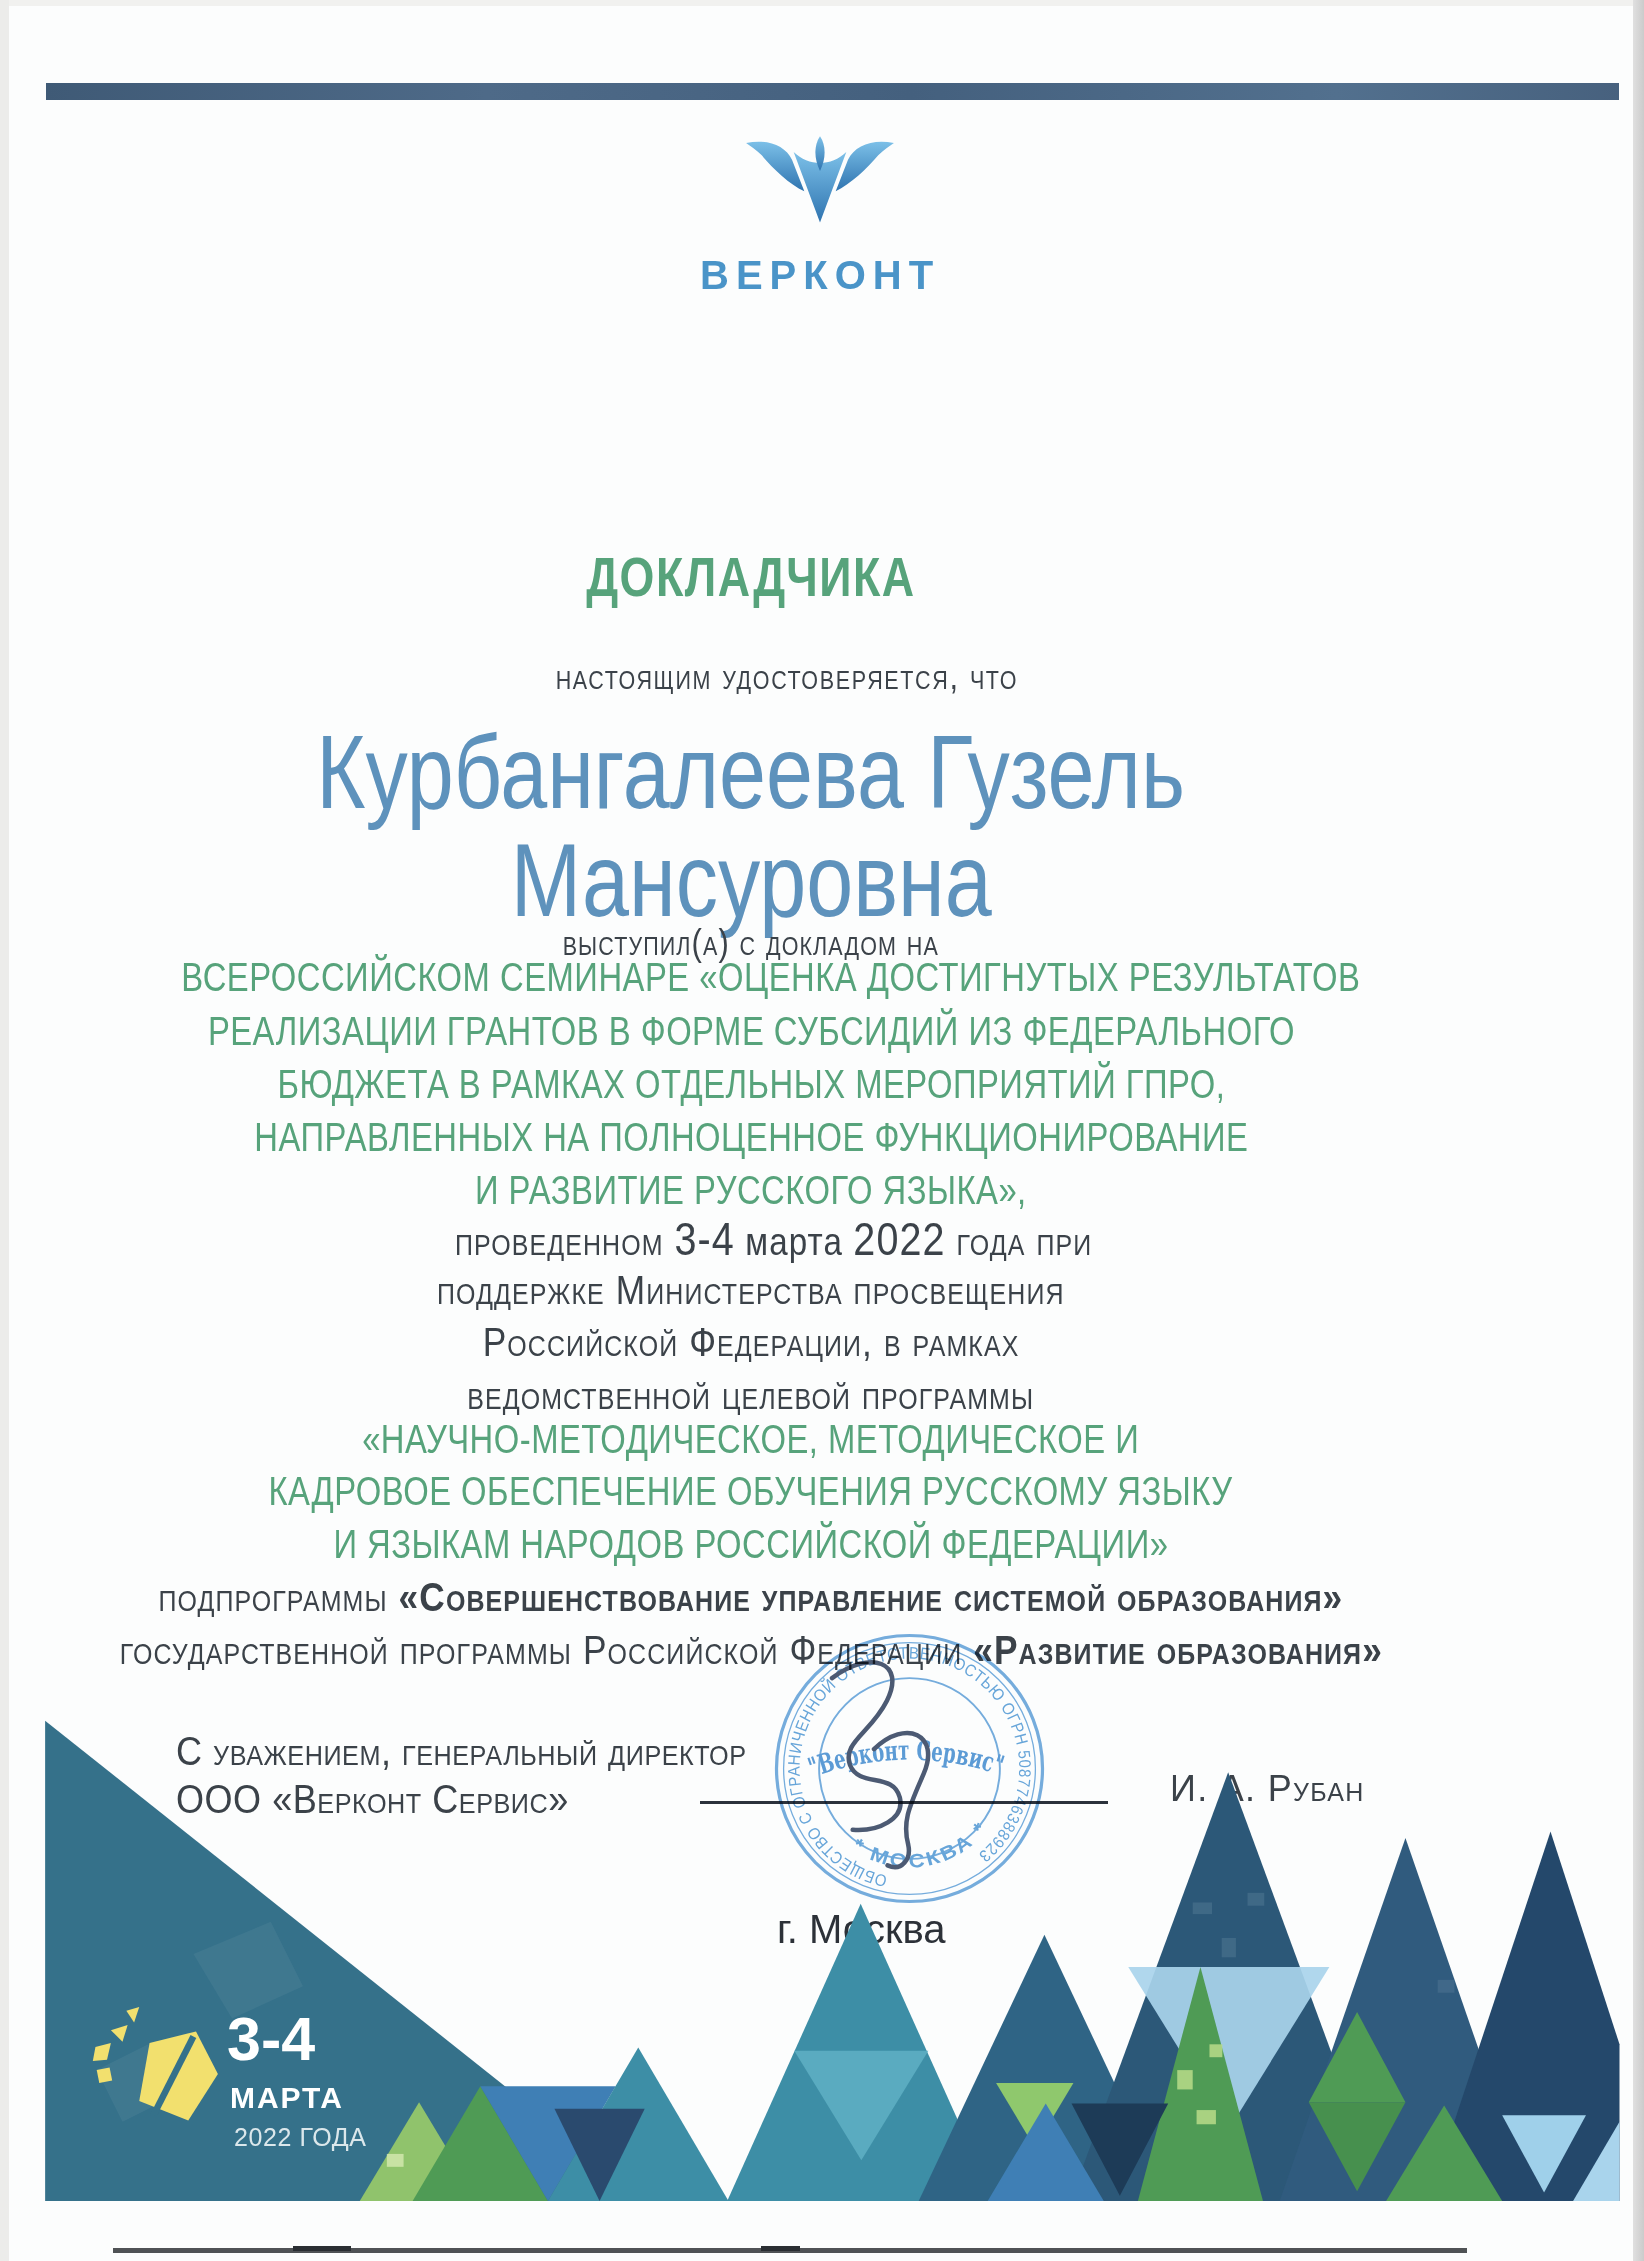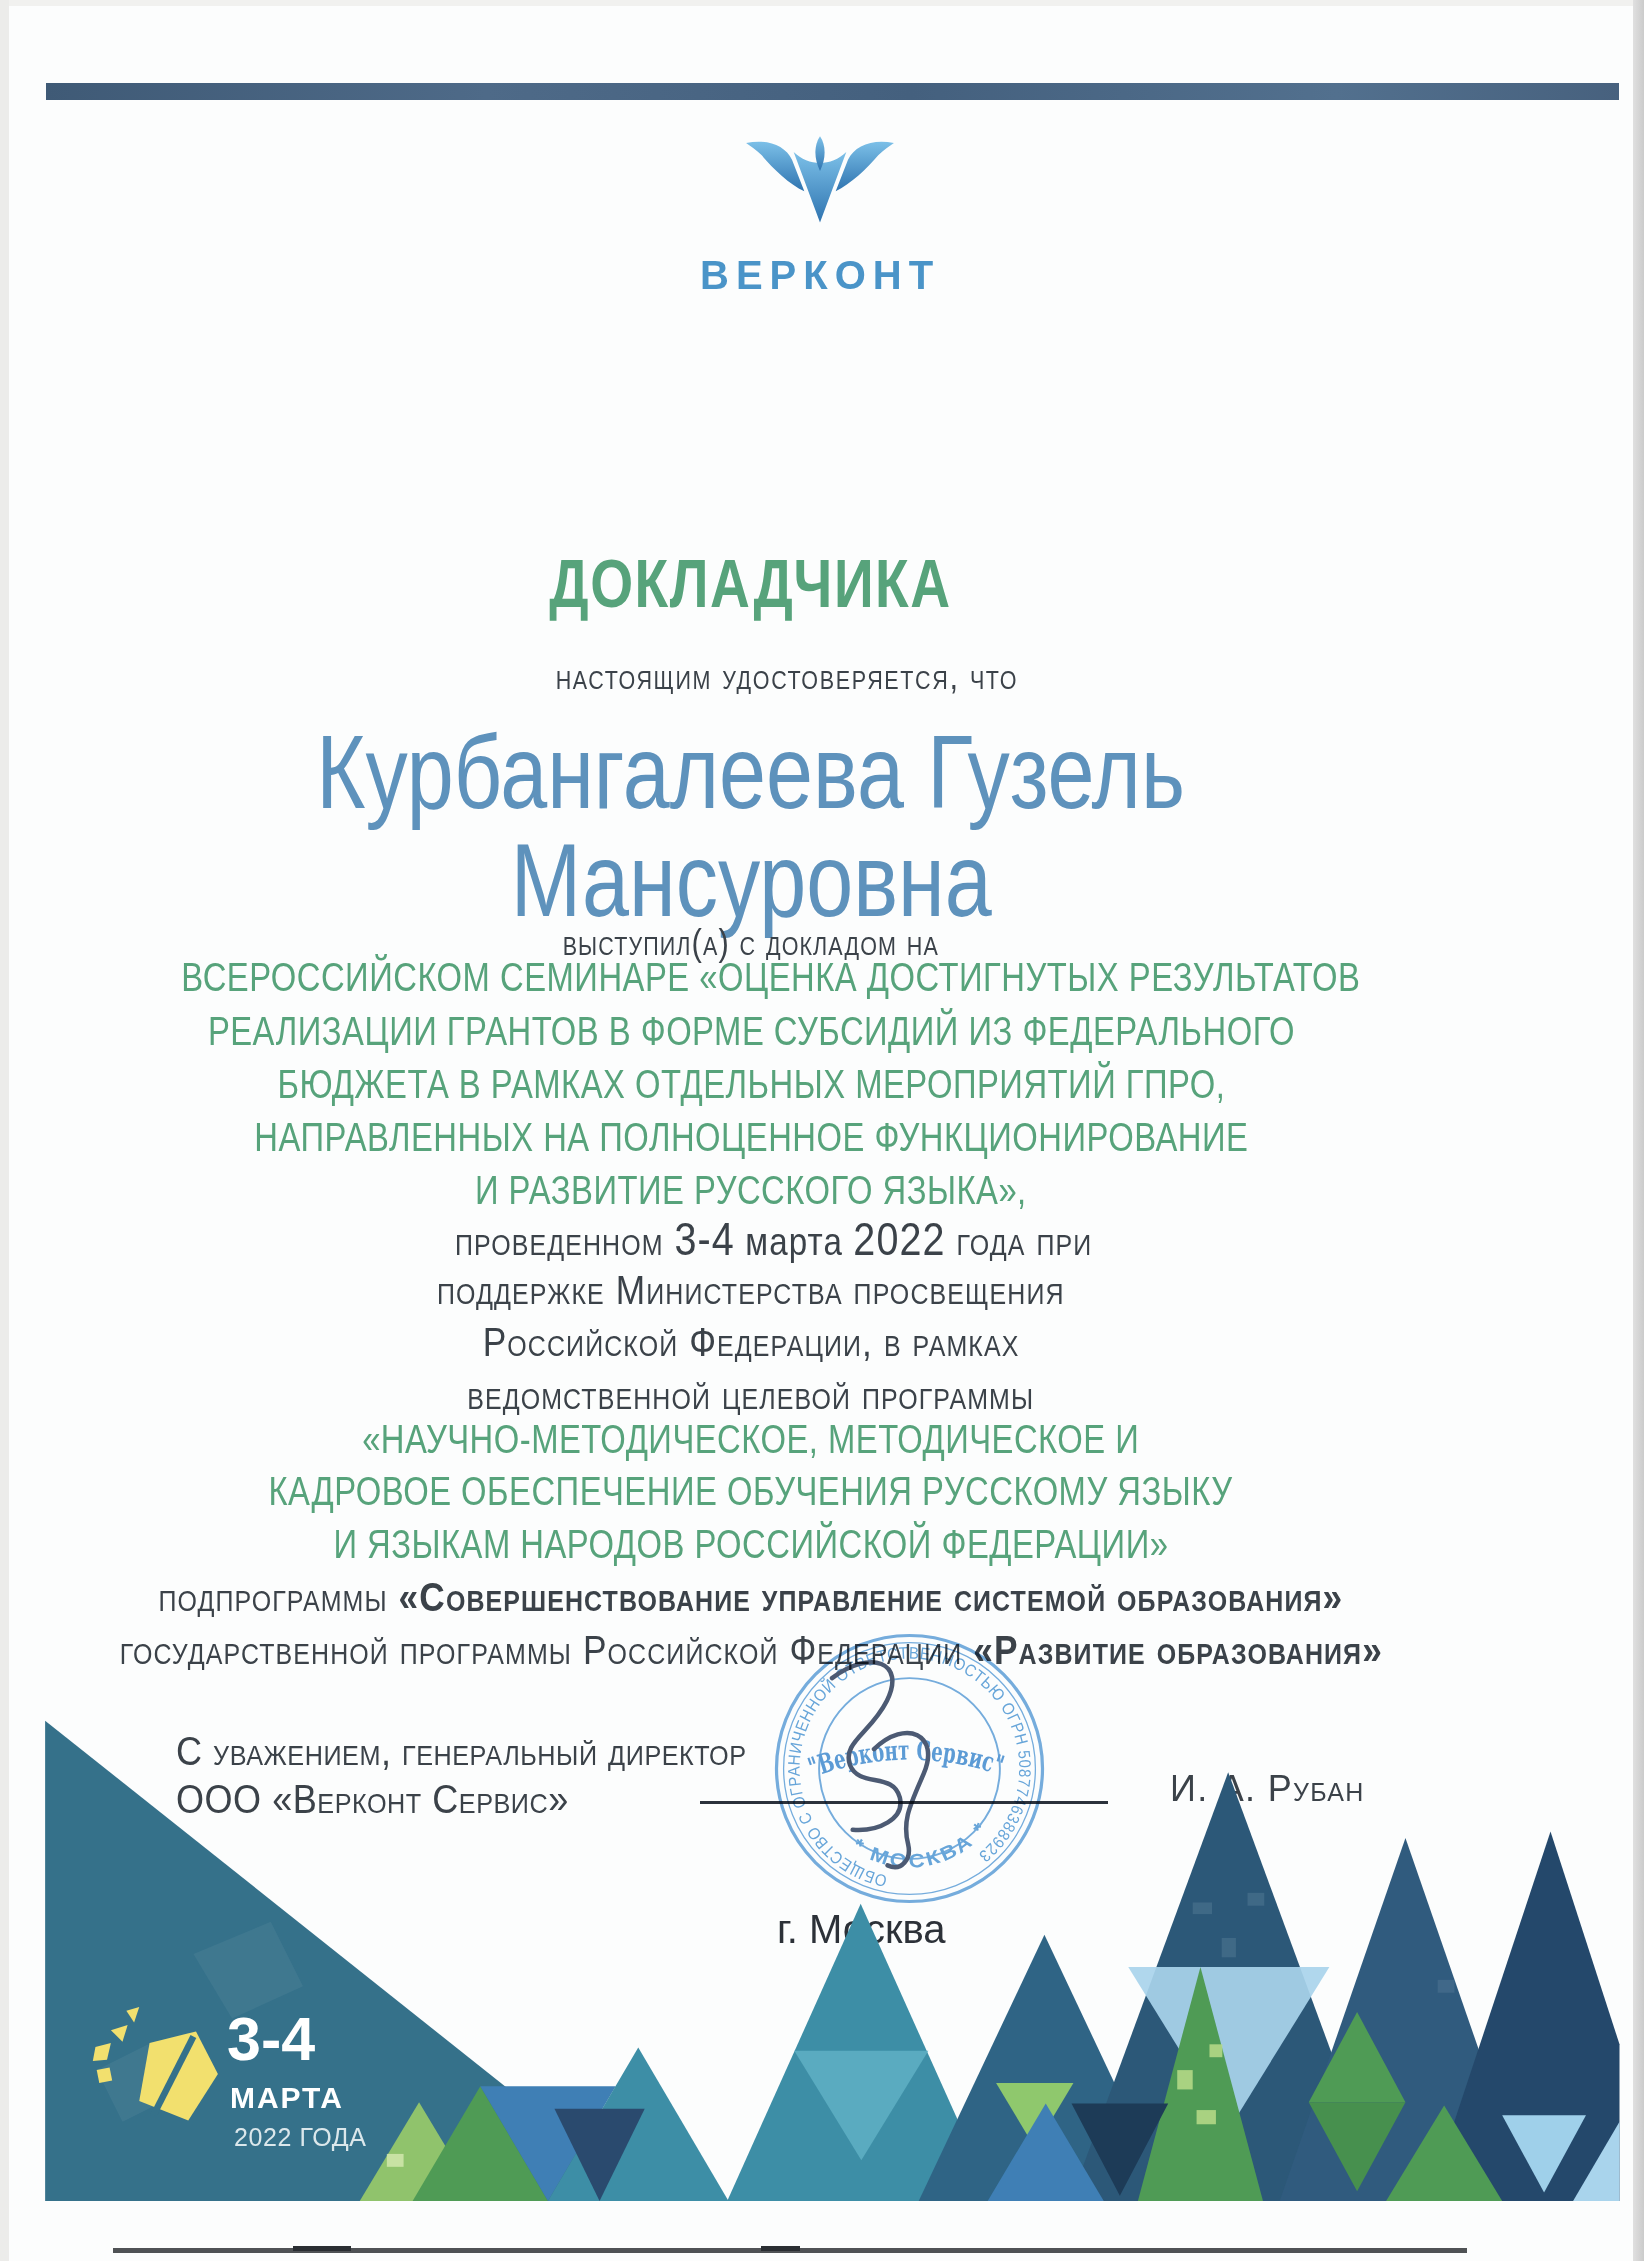--- a/index.html
+++ b/index.html
@@ -18,21 +18,21 @@
 
   .center-col{position:absolute;left:0;width:1502px;text-align:center;}
   .inner{display:inline-block;transform-origin:center;white-space:nowrap;}
 
   .logo-wrap{position:absolute;left:700px;top:135px;width:239px;text-align:center;}
   .logo-glyph{display:block;margin:0 auto;}
   .logo-word{margin-top:28px;font-size:40px;font-weight:600;letter-spacing:7px;color:#4a94c8;}
 
   .title-main{top:356px;font-size:168px;font-weight:700;line-height:.92;color:#57a37b;}
   .title-main .inner{transform:scaleX(.8);letter-spacing:2.6px;}
-  .title-sub{top:549px;font-size:69px;font-weight:700;line-height:1;color:#57a37b;}
+  .title-sub{top:549px;font-size:56px;font-weight:700;line-height:1;color:#57a37b;}
   .title-sub .inner{transform:scaleX(.8);letter-spacing:1.9px;}
 
   .sc{font-variant:small-caps;}
   .t-certify{top:656px;font-size:36px;letter-spacing:1.9px;margin-left:36px;}
   .t-certify .inner{transform:scaleX(.86);}
   .t-name{font-size:103px;line-height:1;color:#5e92bc;font-weight:400;}
   .t-name .inner{transform:scaleX(.82);}
   .t-name1{top:721px;} .t-name2{top:829px;text-decoration:underline;}
   .t-spoke{top:922px;font-size:36px;letter-spacing:1.3px;}
   .t-spoke .inner{transform:scaleX(.86);}

